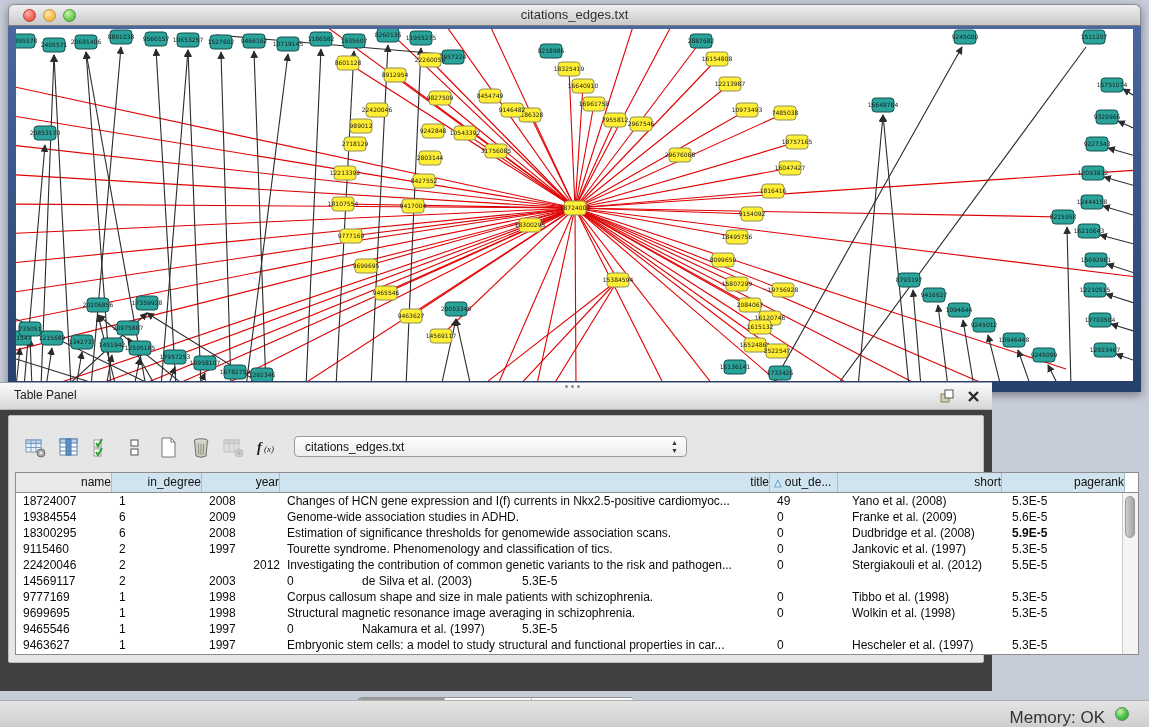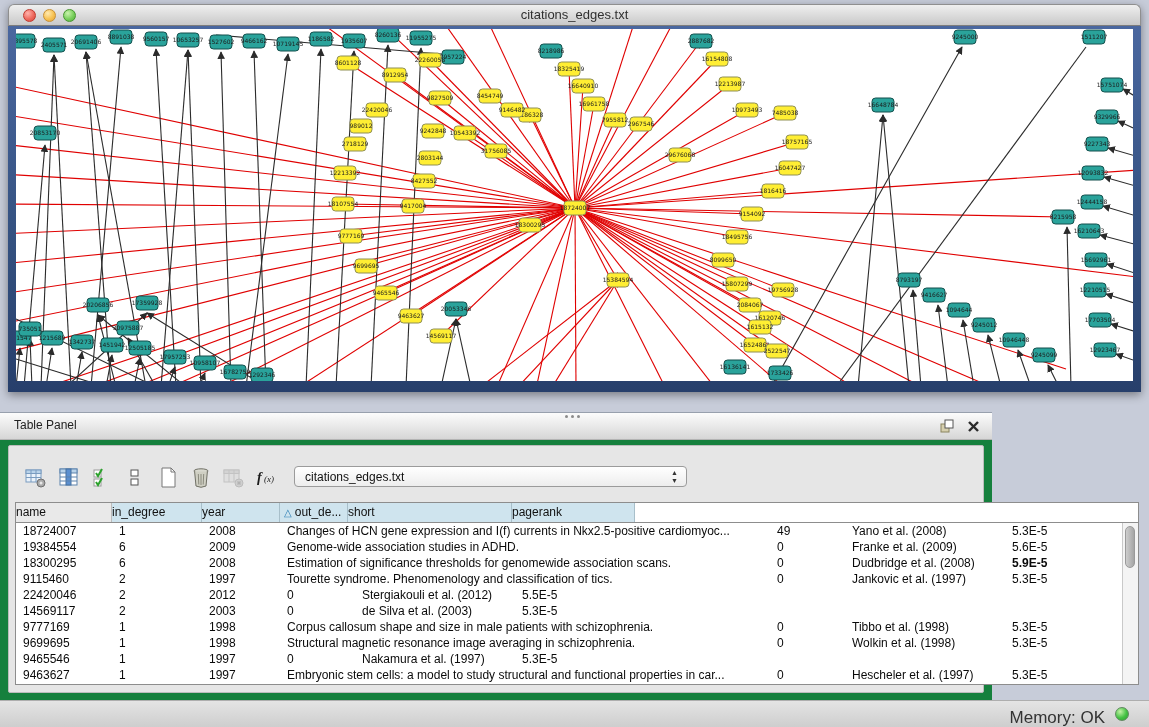--- a/index.html
+++ b/index.html
@@ -21,22 +21,22 @@
   .tl.close{left:14px;background:radial-gradient(circle at 35% 30%,#ffb3ac,#ee6a5f 55%,#d4473c);border:1px solid #c0392e;}
   .tl.min{left:34px;background:radial-gradient(circle at 35% 30%,#ffe9b0,#f7c251 55%,#dfa03a);border:1px solid #c89035;}
   .tl.max{left:54px;background:radial-gradient(circle at 35% 30%,#c9f3ad,#79cf5c 55%,#4fae3c);border:1px solid #47962f;}
   .net-content{position:absolute;left:0;right:0;top:22px;bottom:0;
     background:linear-gradient(180deg,#4a679f 0%,#33507f 60%,#273f6b 100%);
     padding:3px 8px 0 8px;box-sizing:border-box;}
   #graph-svg{display:block;background:#ffffff;}
   #graph-svg text{font-family:"DejaVu Sans",sans-serif;}
 
   
-  #table-panel{position:absolute;left:0;top:412px;width:992px;height:308px;
-    background:#15803d;border-top:1px solid #98a0ad;}
+  #table-panel{position:absolute;left:0;top:382px;width:992px;height:308px;
+    background:#404040;border-top:1px solid #98a0ad;}
   .panel-header{height:26px;background:linear-gradient(#fcfcfc,#d6d6d6);
     border-bottom:1px solid #b3b3b3;position:relative;}
   .panel-header .ptitle{position:absolute;left:14px;line-height:25px;font-size:12px;color:#222;}
   .splitter-dots{position:absolute;left:565px;top:2px;width:18px;height:4px;display:flex;gap:3px;}
   .splitter-dots i{width:3px;height:3px;background:#8b8b8b;border-radius:50%;}
   .ph-icons{position:absolute;right:12px;top:5px;display:flex;gap:12px;align-items:center;}
   .ph-icons .icon-btn{cursor:default;}
 
   .panel-body{position:absolute;left:8px;right:8px;top:32px;bottom:28px;
     background:#e6e6e6;border:1px solid #bcbcbc;border-radius:2px;}
@@ -46,21 +46,21 @@
   .tool-icons .icon-btn{width:22px;height:24px;display:flex;align-items:center;justify-content:center;}
   .combo{position:absolute;left:277px;top:2px;width:393px;height:21px;
     background:linear-gradient(#ffffff,#ededed);border:1px solid #9b9b9b;border-radius:4px;
     font-size:12px;color:#111;line-height:20px;padding-left:10px;box-sizing:border-box;}
   .combo .arrows{position:absolute;right:8px;top:2px;font-size:7px;line-height:8px;color:#333;text-align:center;}
 
   .dtable{position:absolute;left:6px;top:56px;width:1124px;height:183px;
     background:#ffffff;border:1px solid #8d8d8d;box-sizing:border-box;overflow:hidden;}
   .thead{display:flex;height:20px;border-bottom:1px solid #8d8d8d;box-sizing:border-box;}
   .hcell{background:#cfe4ee;border-right:1px solid #a8bfca;box-sizing:border-box;
-    font-size:12px;color:#111;text-align:left;line-height:19px;overflow:hidden;white-space:nowrap;}
+    font-size:12px;color:#111;text-align:right;line-height:19px;overflow:hidden;white-space:nowrap;}
   .hcell.first{background:#e9e9e9;border-right:1px solid #bcbcbc;}
   .hcell.sorted{text-align:left;padding-left:4px;}
   .hcell .sort-tri{color:#2d7fb5;font-size:10px;margin-right:3px;}
   .trow{display:flex;height:16px;}
   .tcell{font-size:12px;color:#0a0a0a;line-height:16px;white-space:nowrap;overflow:hidden;
     padding-left:7px;box-sizing:border-box;}
   .tcell.short-col{padding-left:14px;}
   .tcell.pr-col{padding-left:10px;}
   .vscroll{position:absolute;right:0;top:20px;bottom:0;width:15px;background:#f4f4f4;border-left:1px solid #c9c9c9;}
   .vthumb{position:absolute;left:2px;top:3px;width:10px;height:42px;border-radius:6px;
@@ -741,20 +741,21 @@
         <span>citations_edges.txt</span>
         <span class="arrows">▲<br>▼</span>
       </div>
     </div>
 
     <div class="dtable">
       <div class="thead" id="thead">
           <div class="hcell first" style="width: 96px;"><span>name</span></div>
           <div class="hcell" style="width: 90px;"><span>in_degree</span></div>
           <div class="hcell" style="width: 78px;"><span>year</span></div>
+          <div class="hcell" style="width: 490px;"><span>title</span></div>
           <div class="hcell sorted" style="width: 68px;"><span class="sort-tri">△</span><span>out_de...</span></div>
           <div class="hcell" style="width: 164px;"><span>short</span></div>
           <div class="hcell" style="width: 123px;"><span>pagerank</span></div>
         </div>
       <div id="tbody">
           <div class="trow">
             <div class="tcell" style="width: 96px;">18724007</div>
             <div class="tcell" style="width: 90px;">1</div>
             <div class="tcell" style="width: 78px;">2008</div>
             <div class="tcell" style="width: 490px;">Changes of HCN gene expression and I(f) currents in Nkx2.5-positive cardiomyoc...</div>
@@ -785,21 +786,22 @@
             <div class="tcell" style="width: 90px;">2</div>
             <div class="tcell" style="width: 78px;">1997</div>
             <div class="tcell" style="width: 490px;">Tourette syndrome. Phenomenology and classification of tics.</div>
             <div class="tcell" style="width: 68px;">0</div>
             <div class="tcell short-col" style="width: 164px;">Jankovic et al. (1997)</div>
             <div class="tcell pr-col" style="width: 123px;">5.3E-5</div>
           </div>
           <div class="trow">
             <div class="tcell" style="width: 96px;">22420046</div>
             <div class="tcell" style="width: 90px;">2</div>
-            <div class="tcell" style="width: 78px;">2012</div>
+            <div class="tcell" style="width: 78px; text-align: right;">2012</div>
+            <div class="tcell" style="width: 490px;">Investigating the contribution of common genetic variants to the risk and pathogen...</div>
             <div class="tcell" style="width: 68px;">0</div>
             <div class="tcell short-col" style="width: 164px;">Stergiakouli et al. (2012)</div>
             <div class="tcell pr-col" style="width: 123px;">5.5E-5</div>
           </div>
           <div class="trow">
             <div class="tcell" style="width: 96px;">14569117</div>
             <div class="tcell" style="width: 90px;">2</div>
             <div class="tcell" style="width: 78px;">2003</div>
             <div class="tcell" style="width: 68px;">0</div>
             <div class="tcell short-col" style="width: 164px;">de Silva et al. (2003)</div>

